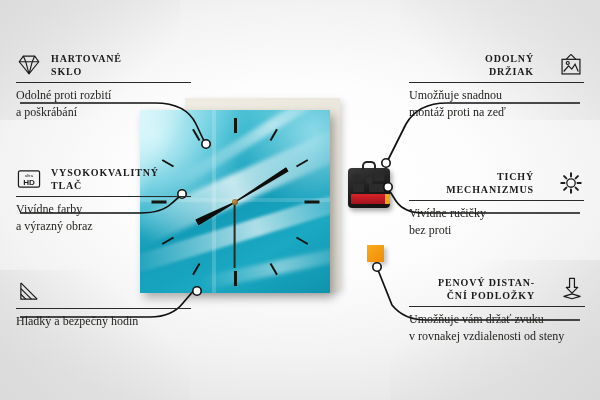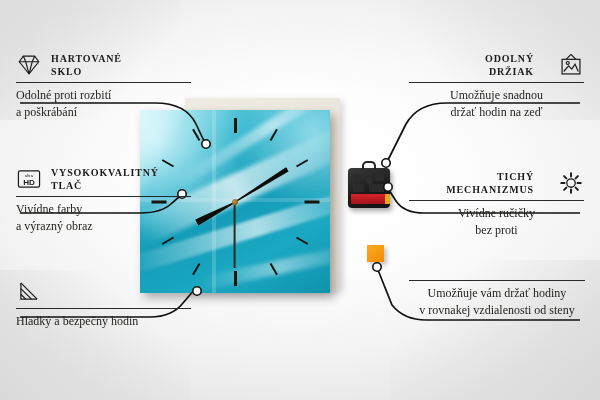--- a/index.html
+++ b/index.html
@@ -110,21 +110,21 @@
 
   
   .feat { position:absolute; width:175px; }
   .feat .head { display:flex; align-items:center; gap:9px; }
   .feat.right .head { flex-direction:row-reverse;gap:24px; }
   .feat .title { font-size:10px; font-weight:bold; letter-spacing:.85px;
     line-height:1.32; color:#1b1b1b; text-transform:uppercase; }
   .feat .rule { height:1px; background:#2a2a2a; margin:4px 0 4px; }
   .feat .desc { font-size:12px; line-height:1.42; color:#23231f; }
   .feat.right { text-align:right; }
-  .feat.right .desc { text-align:center; }
+  .feat.right .desc { text-align:left; }
   .ico { width:26px; height:26px; flex:0 0 26px; display:block; }
 
   .f-tl { left:16px;  top:52px;  }
   .f-ml { left:16px;  top:166px; }
   .f-bl { left:16px;  top:278px; }
   .f-tr { left:409px; top:52px;  }
   .f-mr { left:409px; top:170px; }
   .f-br { left:409px; top:276px; width:176px; }
 </style>
 </head>
@@ -269,21 +269,21 @@
         </g>
       </svg>
       <div class="title">
         <span>ODOLNÝ</span><br>
         <span>DRŽIAK</span>
       </div>
     </div>
     <div class="rule"></div>
     <div class="desc">
       <span>Umožňuje snadnou</span><br>
-      <span>držať hodin na zeď</span>
+      <span>montáž proti na zeď</span>
     </div>
   </div>
 
   <div class="feat right f-mr">
     <div class="head">
       <svg class="ico" viewBox="0 0 32 32">
         <g fill="none" stroke="#1b1b1b" stroke-width="1.6">
           <circle cx="16" cy="16" r="5.2"></circle>
           <path d="M16,4 L16,8 M16,24 L16,28 M4,16 L8,16 M24,16 L28,16
                    M7.5,7.5 L10.3,10.3 M21.7,21.7 L24.5,24.5
@@ -296,20 +296,32 @@
       </div>
     </div>
     <div class="rule"></div>
     <div class="desc">
       <span>Vivídne ručičky</span><br>
       <span>bez proti</span>
     </div>
   </div>
 
   <div class="feat right f-br">
-    <div class="rule"></div>
-    <div class="desc">
-      <span>Umožňuje vám držať hodiny</span><br>
+    <div class="head">
+      <svg class="ico" viewBox="0 0 32 32">
+        <g fill="none" stroke="#1b1b1b" stroke-width="1.5" stroke-linejoin="round">
+          <path d="M13,3 L19,3 L19,14 L23,14 L16,21 L9,14 L13,14 Z"></path>
+          <path d="M6,25 L16,22 L26,25 L16,28 Z"></path>
+        </g>
+      </svg>
+      <div class="title">
+        <span>PENOVÝ DISTAN-</span><br>
+        <span>ČNÍ PODLOŽKY</span>
+      </div>
+    </div>
+    <div class="rule"></div>
+    <div class="desc">
+      <span>Umožňuje vám držať zvuku</span><br>
       <span>v rovnakej vzdialenosti od steny</span>
     </div>
   </div>
 
 </div>
 
 </body></html>

